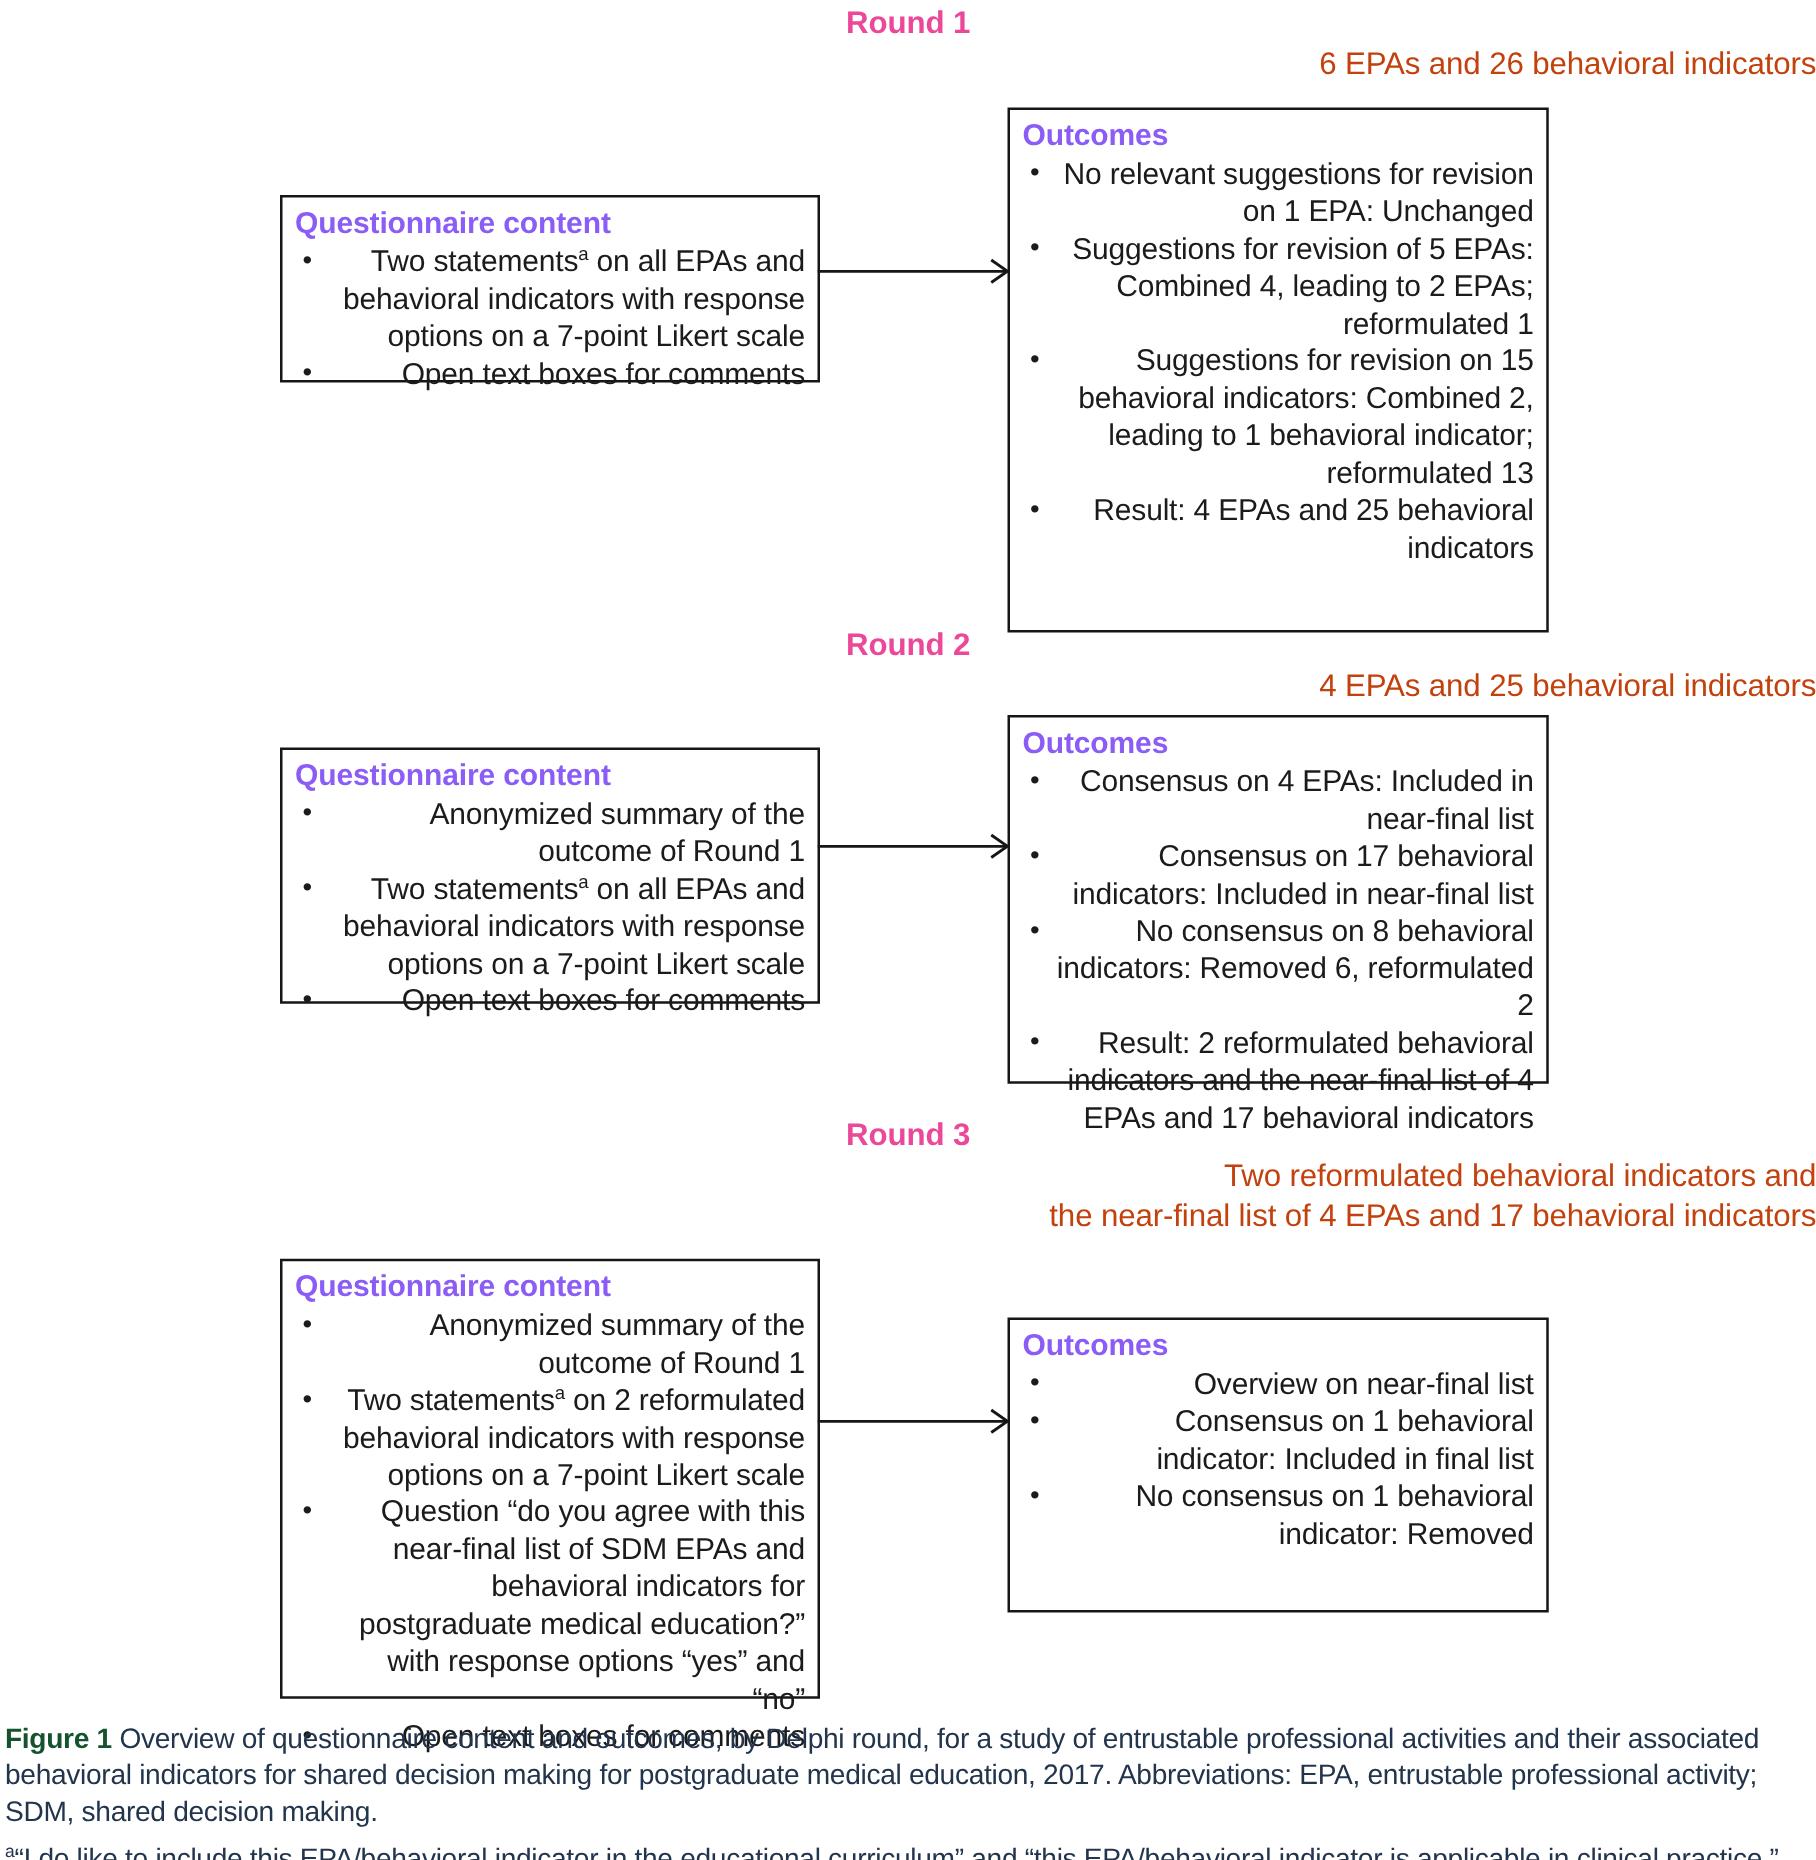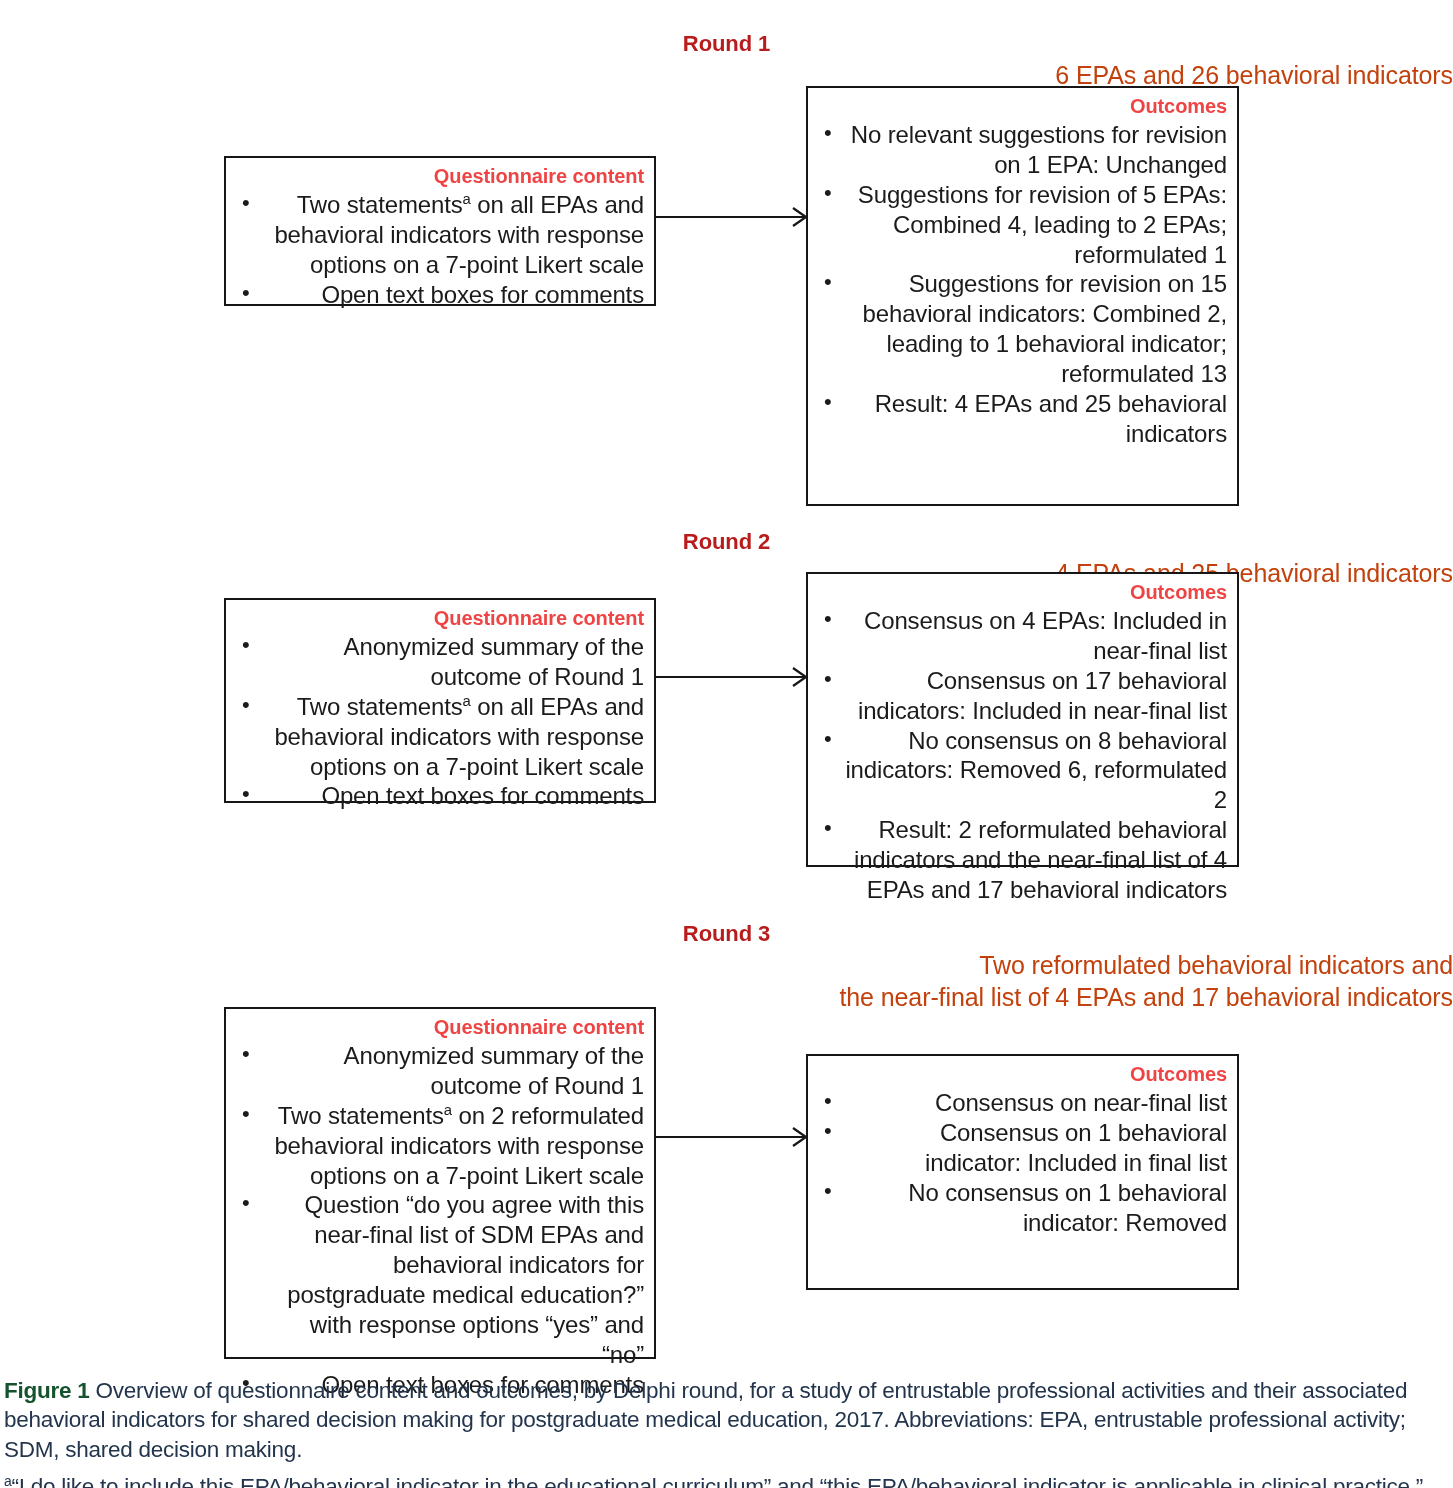--- a/index.html
+++ b/index.html
@@ -26,24 +26,23 @@
 
   
   .round-head {
     position: absolute;
     width: 100%;
     text-align: center;
     line-height: 1.30;
   }
   .round-title {
     font-weight: bold;
-    font-size: 22px;
+    font-size: 25px;
     letter-spacing: -0.1px;
-    color: #b91c1c;
-    margin-top: 28px;
+    color: #ec4899;
   }
   .round-sub {
     font-weight: normal;
     font-size: 25px;
     color: #c2410c;
     letter-spacing: -0.1px;
     text-align: right;
   }
 
   #round1-head { left: 0; top: 2px; }
@@ -52,24 +51,24 @@
 
   
   .box {
     position: absolute;
     border: 2.5px solid #161616;
     background: #ffffff;
     box-sizing: border-box;
     padding: 6px 10px 8px 10px;
   }
   .box-title {
-    text-align: right;
+    text-align: left;
     font-weight: bold;
-    font-size: 20px;
-    color: #ef4444;
+    font-size: 24px;
+    color: #8b5cf6;
     letter-spacing: -0.1px;
     line-height: 1.25;
     margin-bottom: 1px;
   }
   ul.box-list {
     list-style: none;
     margin: 0;
     padding: 0;
   }
   ul.box-list > li {
@@ -218,21 +217,21 @@
         <li>Anonymized summary of the outcome of Round 1</li>
         <li>Two statements<sup class="fn">a</sup> on 2 reformulated behavioral indicators with response options on a 7-point Likert scale</li>
         <li>Question “do you agree with this near-final list of SDM EPAs and behavioral indicators for postgraduate medical education?” with response options “yes” and “no”</li>
         <li>Open text boxes for comments</li>
       </ul>
   </div>
 
   <div class="box" id="o3">
     <div class="box-title">Outcomes</div>
     <ul class="box-list">
-        <li>Consensus on near-final list</li>
+        <li>Overview on near-final list</li>
         <li>Consensus on 1 behavioral indicator: Included in final list</li>
         <li>No consensus on 1 behavioral indicator: Removed</li>
       </ul>
   </div>
 
   <div class="connector" id="conn3">
     <svg width="156" height="24" viewBox="0 0 156 24">
       <line x1="0" y1="12" x2="150" y2="12" stroke="#161616" stroke-width="2.2"></line>
       <polyline points="139,3 152,12 139,21" fill="none" stroke="#161616" stroke-width="2.2"></polyline>
     </svg>

